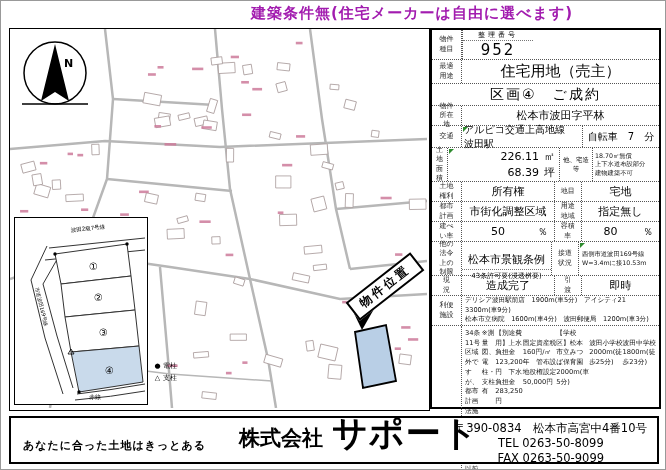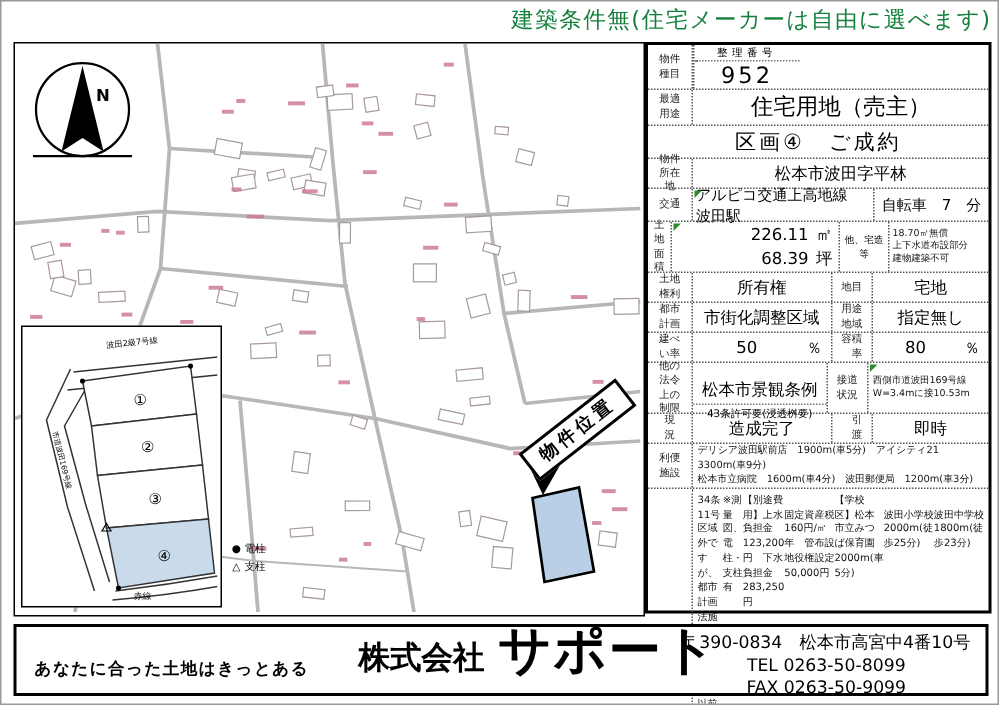--- a/index.html
+++ b/index.html
@@ -1,32 +1,32 @@
 <!DOCTYPE html>
 <html><head>
 <meta charset="utf-8">
 <style>
   html,body{margin:0;padding:0;background:#e8e8e8;font-family:"DejaVu Sans","Liberation Sans",sans-serif;}
   .page{position:relative;width:664px;height:468px;background:#fff;border:1px solid #999;overflow:hidden;}
   
-  .hdr{position:absolute;top:3px;left:250px;width:410px;text-align:right;font-size:15px;font-weight:normal;letter-spacing:1px;color:#15803d;}
+  .hdr{position:absolute;top:3px;left:250px;width:410px;text-align:left;font-size:15px;font-weight:bold;letter-spacing:1px;color:#a21caf;}
   
   .map-panel{position:absolute;left:8px;top:27px;width:419px;height:381px;border:1px solid #000;background:#fff;overflow:hidden;}
   .map-svg{position:absolute;left:0;top:0;}
   .compass{position:absolute;left:4px;top:6px;}
   .loc-tag{position:absolute;left:334px;top:246px;transform:rotate(-38deg);transform-origin:center;border:2px solid #000;background:#fff;font-size:12px;font-weight:bold;letter-spacing:3px;padding:1px 9px;white-space:nowrap;}
   .inset{position:absolute;left:4px;top:188px;width:132px;height:186px;background:#fff;border:1px solid #000;}
   .legend{position:absolute;left:142px;top:332px;font-size:7px;color:#000;line-height:1.7;}
   .legend .sym{display:inline-block;width:11px;text-align:center;}
   
   .info{position:absolute;left:429px;top:27px;width:231px;height:381px;border:2px solid #000;background:#fff;display:flex;flex-direction:column;box-sizing:border-box;font-size:11px;}
   .row{display:flex;border-bottom:1px dotted #555;box-sizing:border-box;flex:0 0 auto;position:relative;}
   .row:last-child{border-bottom:none;flex:1 1 auto;}
   .lab{flex:0 0 30px;border-right:1px dotted #555;display:flex;align-items:center;justify-content:center;font-size:7px;color:#222;text-align:center;word-break:break-all;line-height:1.3;padding:1px 7px;box-sizing:border-box;}
-  .lab2{flex:0 0 28px;border-left:1px dotted #555;border-right:1px dotted #555;display:flex;align-items:center;justify-content:center;font-size:7px;color:#222;text-align:right;word-break:break-all;line-height:1.3;padding:1px 6px;box-sizing:border-box;}
+  .lab2{flex:0 0 28px;border-left:1px dotted #555;border-right:1px dotted #555;display:flex;align-items:center;justify-content:center;font-size:7px;color:#222;text-align:center;word-break:break-all;line-height:1.3;padding:1px 6px;box-sizing:border-box;}
   .val{flex:1.2;display:flex;align-items:center;justify-content:center;padding:0 2px;position:relative;}
   .val2{flex:1;display:flex;align-items:center;justify-content:center;padding:0 2px;position:relative;}
   .r-type{height:30px;}
   .big{font-size:18px;font-weight:bold;letter-spacing:5px;}
   .refbox{flex:0 0 70px;border-left:1px dotted #555;display:flex;flex-direction:column;align-items:center;justify-content:center;}
   .reflab{font-size:7px;letter-spacing:3px;border-bottom:1px dotted #777;width:100%;text-align:center;}
   .refval{font-size:15px;letter-spacing:2px;}
   .r-use{height:24px;font-size:15px;}
   .r-banner{height:22px;align-items:center;justify-content:center;display:flex;font-size:14px;letter-spacing:2px;}
   .r-addr{height:20px;}

